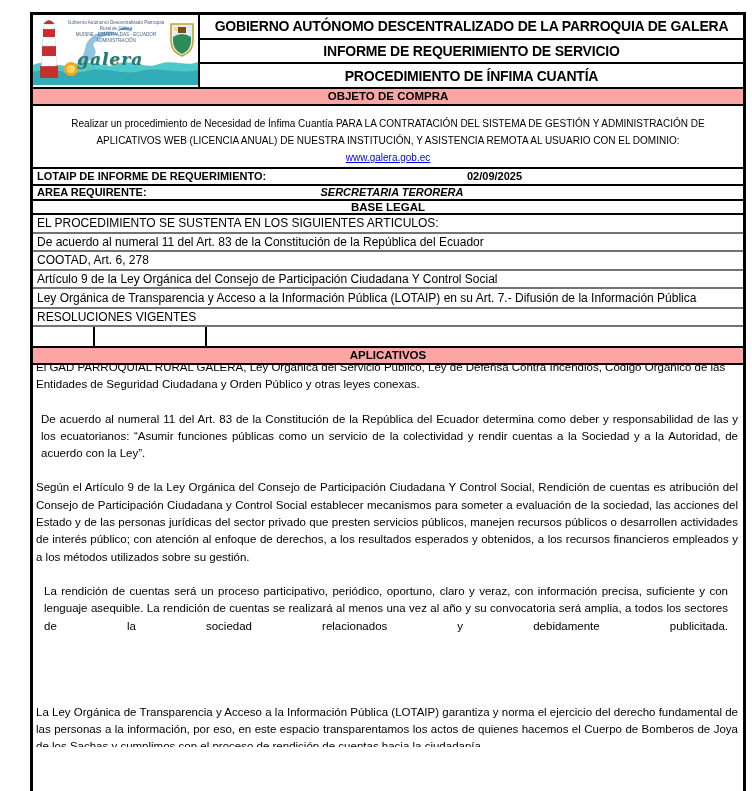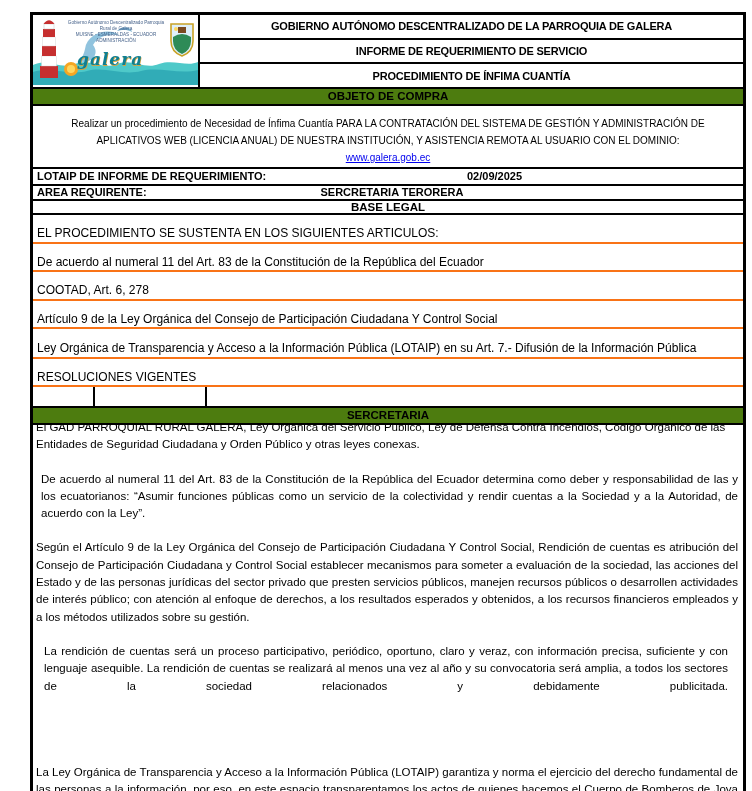--- a/index.html
+++ b/index.html
@@ -24,47 +24,47 @@
   }
   .logo-script{
     position:absolute;left:44px;bottom:18px;
     font-family:"DejaVu Serif", serif;font-style:italic;font-weight:bold;
     font-size:17px;color:#0f7f92;letter-spacing:1px;
     text-shadow:0.5px 0.5px 0 #d8a13a;
   }
   .titles{flex:1;display:flex;flex-direction:column;}
   .title-row{
     flex:1;display:flex;align-items:center;justify-content:center;
-    font-weight:bold;font-size:11px;text-align:left;border-bottom:2px solid #000;
+    font-weight:bold;font-size:14px;text-align:left;border-bottom:2px solid #000;
     letter-spacing:-0.2px;
   }
   .title-row:last-child{border-bottom:none;border-radius:9px;}
   
   .section-bar{
     text-align:center;font-weight:bold;font-size:11.5px;
     border-bottom:2px solid #000;height:15px;line-height:15px;
   }
-  .gray{background:#4d7c0f;}
+  .gray{background:#fca5a5;}
   
   .objeto-text{
     height:63px;border-bottom:2px solid #000;box-sizing:border-box;
     text-align:center;font-size:10px;line-height:17px;padding:9px 34px 0 34px;
   }
   .objeto-text a{color:#0000ee;text-decoration:underline;}
   
   .info-row{position:relative;border-bottom:2px solid #000;font-weight:bold;font-size:11px;}
   .info-row.fecha{height:15px;line-height:14px;}
   .info-row.area{height:13px;line-height:12px;}
   .info-label{position:absolute;left:4px;top:0;}
   .value-right{position:absolute;left:30%;right:0;top:0;text-align:center;}
-  .value-center{position:absolute;left:8px;right:0;top:0;text-align:center;}
+  .value-center{position:absolute;left:8px;right:0;top:0;text-align:center;font-style:italic;}
   
   .legal-item{
-    border-bottom:2px solid #f97316;font-size:12px;line-height:13.5px;
-    padding:12px 4px 1px 4px;
+    border-bottom:2px solid #737373;font-size:12px;line-height:13.5px;
+    padding:2px 4px 1px 4px;
   }
   .empty-row{display:flex;height:19px;border-bottom:2px solid #000;}
   .empty-cell-a{width:60px;border-right:2px solid #000;}
   .empty-cell-b{width:110px;border-right:2px solid #000;}
   .empty-cell-c{flex:1;}
   
   .ant-bar{height:15px;line-height:15px;}
   .ant-body{
     height:382px;overflow:hidden;box-sizing:border-box;
     padding:0 5px 0 3px;font-size:11.5px;line-height:17.3px;
@@ -146,21 +146,21 @@
   <div class="legal-item">Artículo 9 de la Ley Orgánica del Consejo de Participación Ciudadana Y Control Social</div>
   <div class="legal-item" style="line-height:14.5px;">Ley Orgánica de Transparencia y Acceso a la Información Pública (LOTAIP) en su Art. 7.- Difusión de la Información Pública</div>
   <div class="legal-item">RESOLUCIONES VIGENTES</div>
 
   <div class="empty-row">
     <div class="empty-cell-a"></div>
     <div class="empty-cell-b"></div>
     <div class="empty-cell-c"></div>
   </div>
 
-  <div class="section-bar gray ant-bar">SERCRETARIA</div>
+  <div class="section-bar gray ant-bar">APLICATIVOS</div>
   <div class="ant-body">
     <p class="first">El GAD PARROQUIAL RURAL GALERA, Ley Orgánica del Servicio Público, Ley de Defensa Contra Incendios, Código Orgánico de las Entidades de Seguridad Ciudadana y Orden Público y otras leyes conexas.</p>
     <p class="indent-sm">De acuerdo al numeral 11 del Art. 83 de la Constitución de la República del Ecuador determina como deber y responsabilidad de las y los ecuatorianos: “Asumir funciones públicas como un servicio de la colectividad y rendir cuentas a la Sociedad y a la Autoridad, de acuerdo con la Ley”.</p>
     <p>Según el Artículo 9 de la Ley Orgánica del Consejo de Participación Ciudadana Y Control Social, Rendición de cuentas es atribución del Consejo de Participación Ciudadana y Control Social establecer mecanismos para someter a evaluación de la sociedad, las acciones del Estado y de las personas jurídicas del sector privado que presten servicios públicos, manejen recursos públicos o desarrollen actividades de interés público; con atención al enfoque de derechos, a los resultados esperados y obtenidos, a los recursos financieros empleados y a los métodos utilizados sobre su gestión.</p>
     <p class="inset">La rendición de cuentas será un proceso participativo, periódico, oportuno, claro y veraz, con información precisa, suficiente y con lenguaje asequible.  La rendición de cuentas se realizará al menos una vez al año y su convocatoria será amplia, a todos los sectores de la sociedad relacionados y debidamente publicitada.</p>
     <p class="big-gap">La Ley Orgánica de Transparencia y Acceso a la Información Pública (LOTAIP) garantiza y norma el ejercicio del derecho fundamental de las personas a la información, por eso, en este espacio transparentamos los actos de quienes hacemos el Cuerpo de Bomberos de Joya de los Sachas y cumplimos con el proceso de rendición de cuentas hacia la ciudadanía.</p>
     <p class="cutoff">La Ley Orgánica de Transparencia y Acceso a la Información Pública (LOTAIP) en su Art. 7.- Difusión de la</p>
   </div>
 
 </div>

